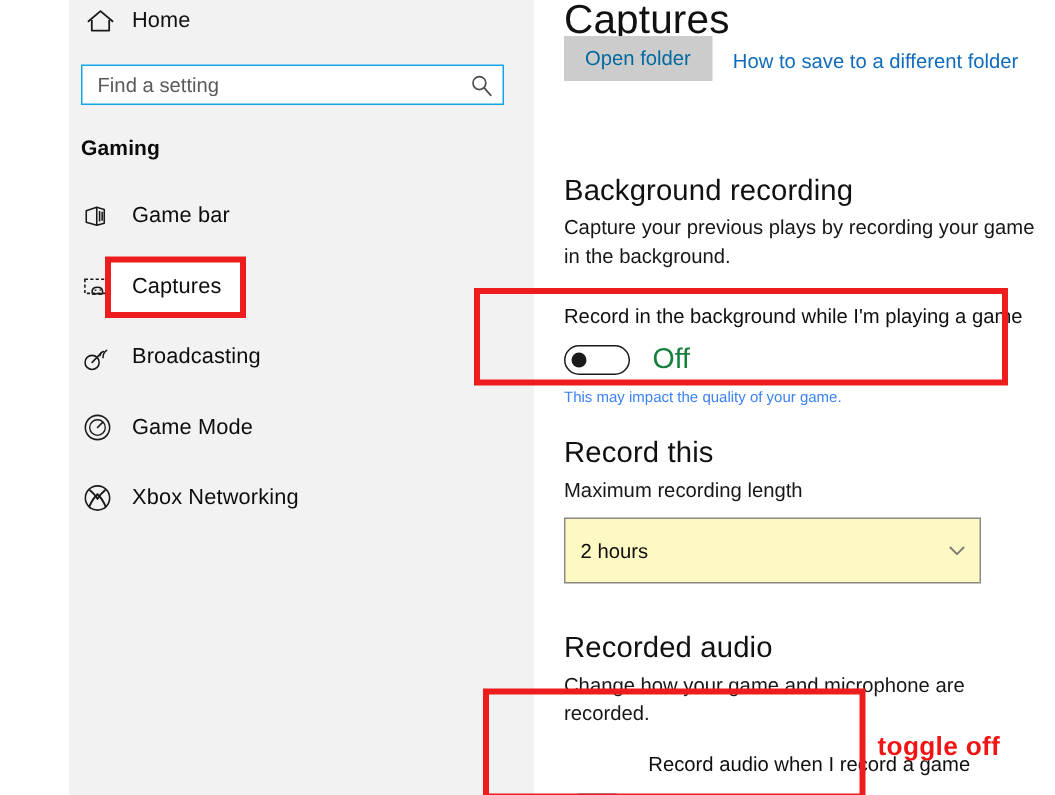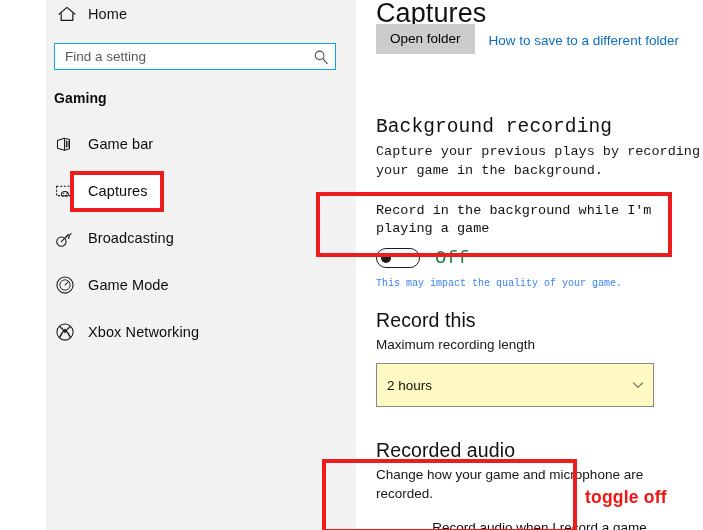--- a/index.html
+++ b/index.html
@@ -149,21 +149,21 @@
     display: flex;
     align-items: center;
     margin-top: 2px;
     height: 22px;
   }
   .open-folder-btn {
     background: #cccccc;
     border: none;
     font-family: "Liberation Sans", sans-serif;
     font-size: 13.5px;
-    color: #000000;
+    color: #0369a1;
     padding: 0 14px;
     height: 30px;
     line-height: 30px;
     margin-top: -8px;
     cursor: pointer;
   }
   .folder-link {
     color: #0f6cbd;
     font-size: 13.5px;
     margin-left: 14px;
@@ -385,21 +385,21 @@
 
   <div class="main">
 
     <div class="page-title">Captures</div>
 
     <div class="folder-row">
       <button class="open-folder-btn">Open folder</button>
       <a class="folder-link" href="#">How to save to a different folder</a>
     </div>
 
-    <div class="group" style="margin-top:60px;font-family:Liberation Mono, monospace;">
+    <div class="group" style="margin-top:60px;">
       <div class="group-heading">Background recording</div>
       <div class="group-desc">Capture your previous plays by recording your game in the background.</div>
 
       <div style="margin-top:22px;">
         <div class="setting-label">Record in the background while I'm playing a game</div>
         <div class="toggle-row">
           <span class="toggle off">
             <span class="thumb"></span>
           </span>
           <span class="toggle-state">Off</span>

